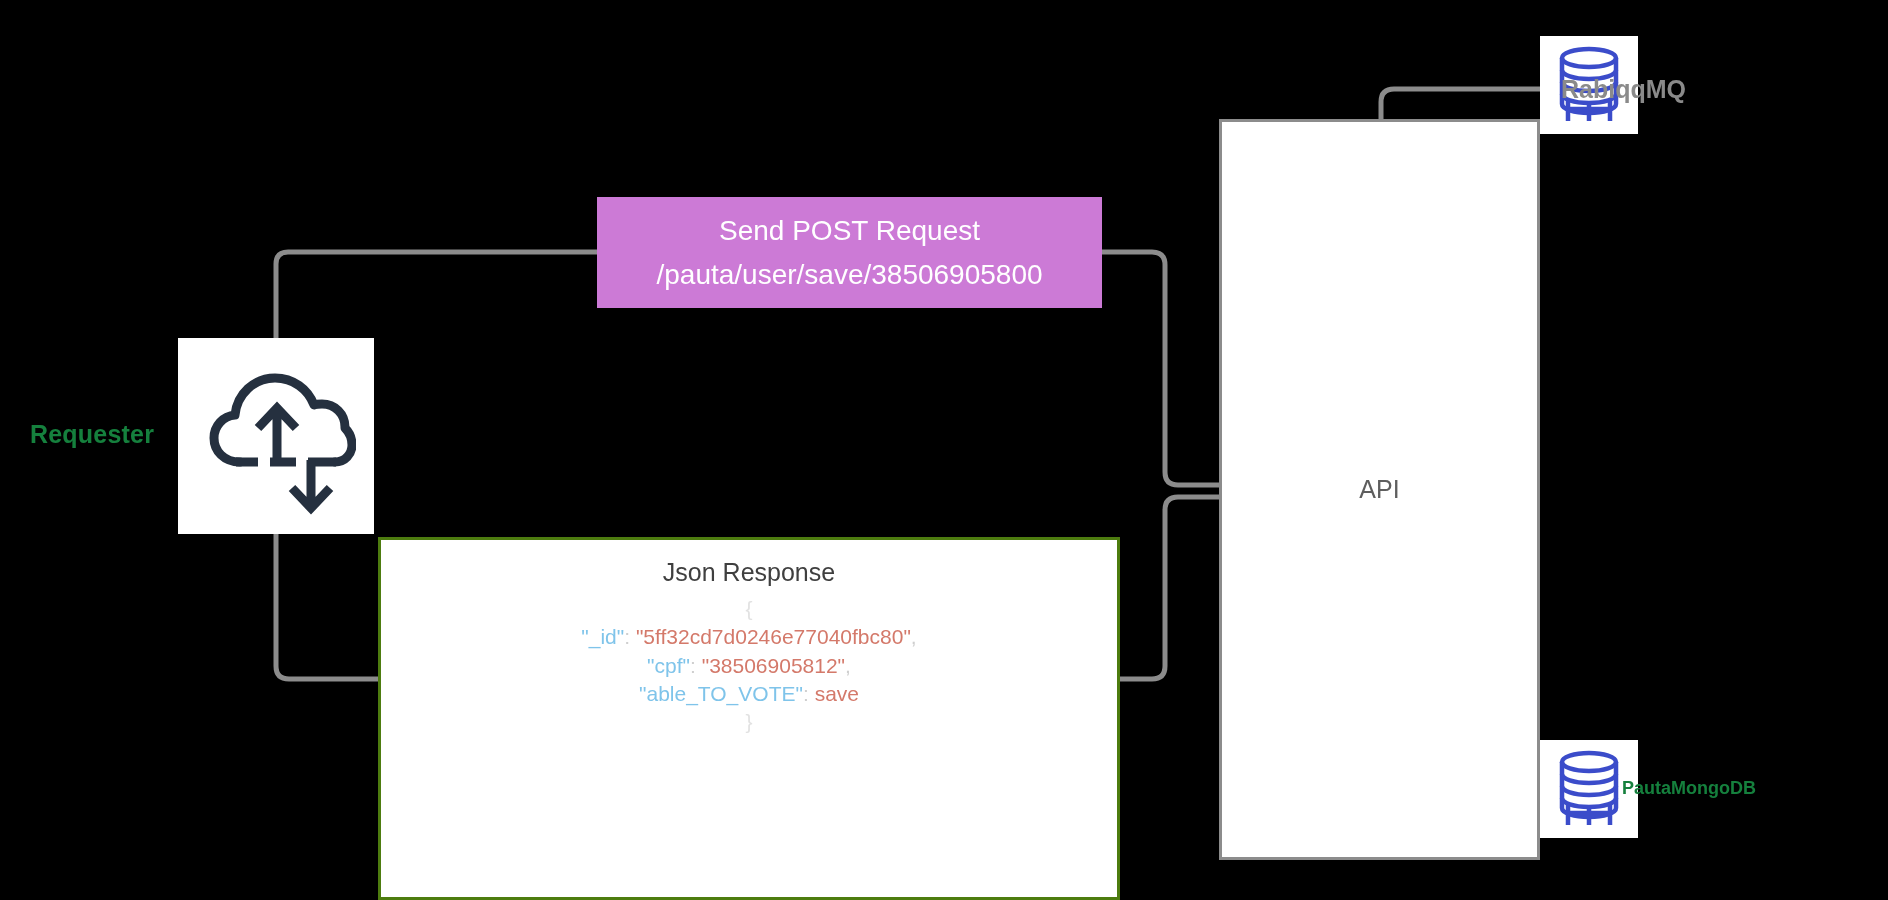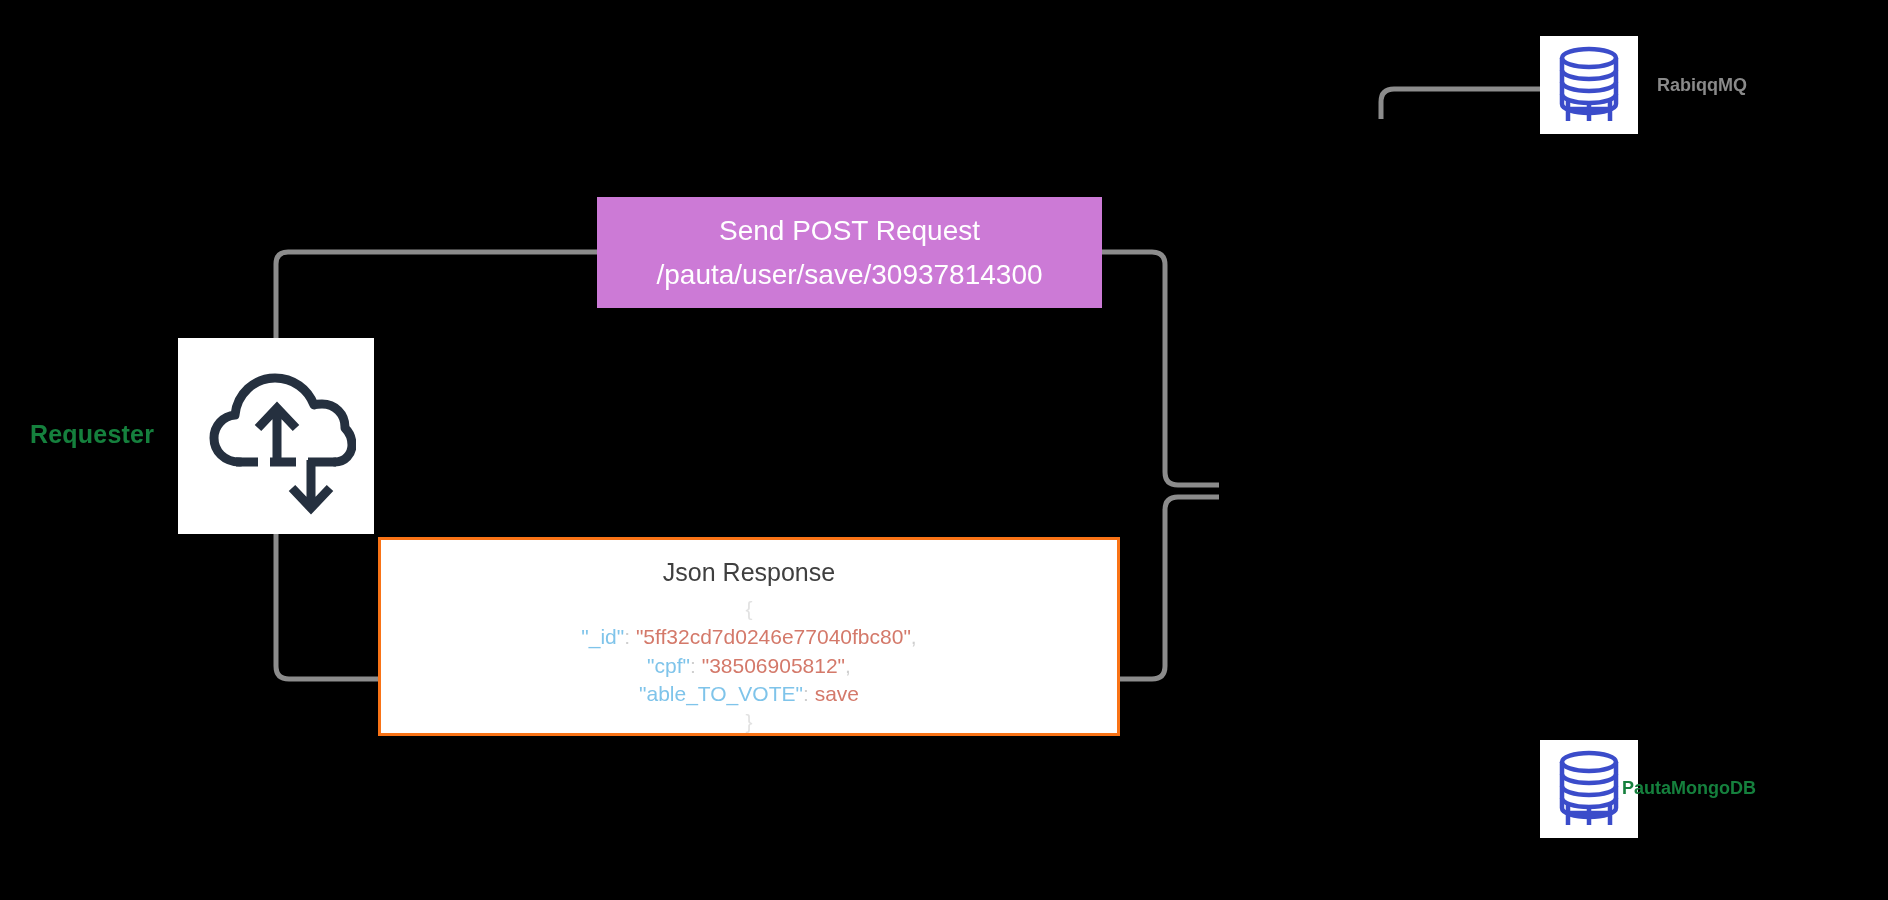--- a/index.html
+++ b/index.html
@@ -79,23 +79,23 @@
     white-space: nowrap;
     font-weight: 400;
   }
 
   
   #json-box {
     position: absolute;
     left: 378px;
     top: 537px;
     width: 742px;
-    height: 199px;
+    height: 363px;
     background: #ffffff;
-    border: 3px solid #f97316;
+    border: 3px solid #4d7c0f;
     box-sizing: border-box;
     display: flex;
     flex-direction: column;
     align-items: center;
     padding-top: 18px;
   }
   #json-title {
     color: #3f3f3f;
     font-size: 25px;
     margin-bottom: 8px;
@@ -135,24 +135,24 @@
 
   
   #rabbit-tile {
     left: 1540px;
     top: 36px;
     width: 98px;
     height: 98px;
   }
   #rabbit-label {
     position: absolute;
-    left: 1657px;
+    left: 1561px;
     top: 75px;
     color: #8a8a8a;
-    font-size: 18px;
+    font-size: 25px;
     font-weight: bold;
     white-space: nowrap;
   }
   #mongo-tile {
     left: 1540px;
     top: 740px;
     width: 98px;
     height: 98px;
   }
   #mongo-label {
@@ -194,21 +194,21 @@
 
       <path d="M81,104 L81,52 M62,72 L81,52 L100,72" stroke="#25303f" stroke-width="9" stroke-linecap="butt" stroke-linejoin="miter"></path>
 
       <path d="M115,104 L115,152 M96,132 L115,152 L134,132" stroke="#25303f" stroke-width="9" stroke-linecap="butt" stroke-linejoin="miter"></path>
     </svg>
   </div>
   <div id="requester-label">Requester</div>
 
   <div id="post-box">
     <div class="line">Send POST Request</div>
-    <div class="line">/pauta/user/save/30937814300</div>
+    <div class="line">/pauta/user/save/38506905800</div>
   </div>
 
   <div id="json-box">
     <div id="json-title">Json Response</div>
     <div class="json-line">
       <span class="tok-brace">{</span>
     </div>
 
     <div class="json-line">
       <span class="tok-key">"_id"</span><span class="tok-punct">:</span>
@@ -223,20 +223,23 @@
     <div class="json-line">
       <span class="tok-key">"able_TO_VOTE"</span><span class="tok-punct">:</span>
       <span class="tok-bool">save</span><span class="tok-punct"></span>
     </div>
 
     <div class="json-line">
       <span class="tok-brace">}</span>
     </div>
   </div>
 
+  <div id="api-box">
+    <div id="api-label">API</div>
+  </div>
 
   <div class="icon-tile" id="rabbit-tile">
     <svg width="74" height="80" viewBox="0 0 74 80" fill="none">
       <ellipse cx="37" cy="13" rx="27" ry="9" stroke="#3b4cca" stroke-width="4.5"></ellipse>
       <path d="M10,13 L10,25 C10,30 22,34 37,34 C52,34 64,30 64,25 L64,13" stroke="#3b4cca" stroke-width="4.5" fill="none"></path>
       <path d="M10,25 L10,37 C10,42 22,46 37,46 C52,46 64,42 64,37 L64,25" stroke="#3b4cca" stroke-width="4.5" fill="none"></path>
       <path d="M10,37 L10,49 C10,54 22,58 37,58 C52,58 64,54 64,49 L64,37" stroke="#3b4cca" stroke-width="4.5" fill="none"></path>
       <path d="M10,49 L10,59 C10,64 22,68 37,68 C52,68 64,64 64,59 L64,49" stroke="#3b4cca" stroke-width="4.5" fill="none"></path>
       <path d="M16,55 L16,76 M58,55 L58,76 M16,64 L58,64 M37,58 L37,76" stroke="#3b4cca" stroke-width="4.5"></path>
     </svg>

